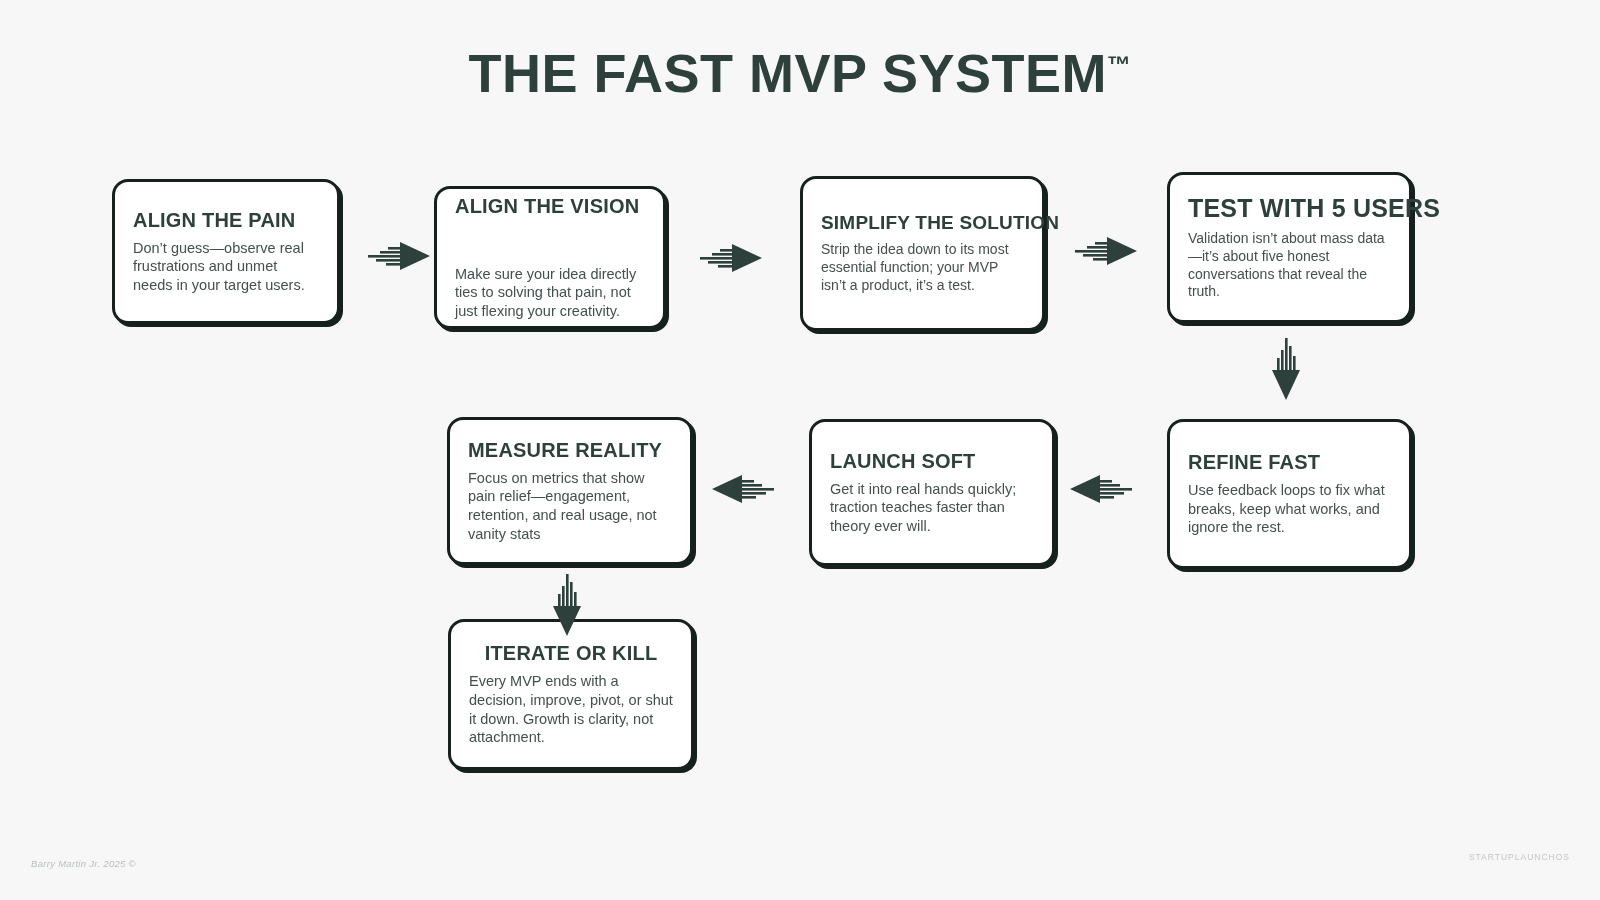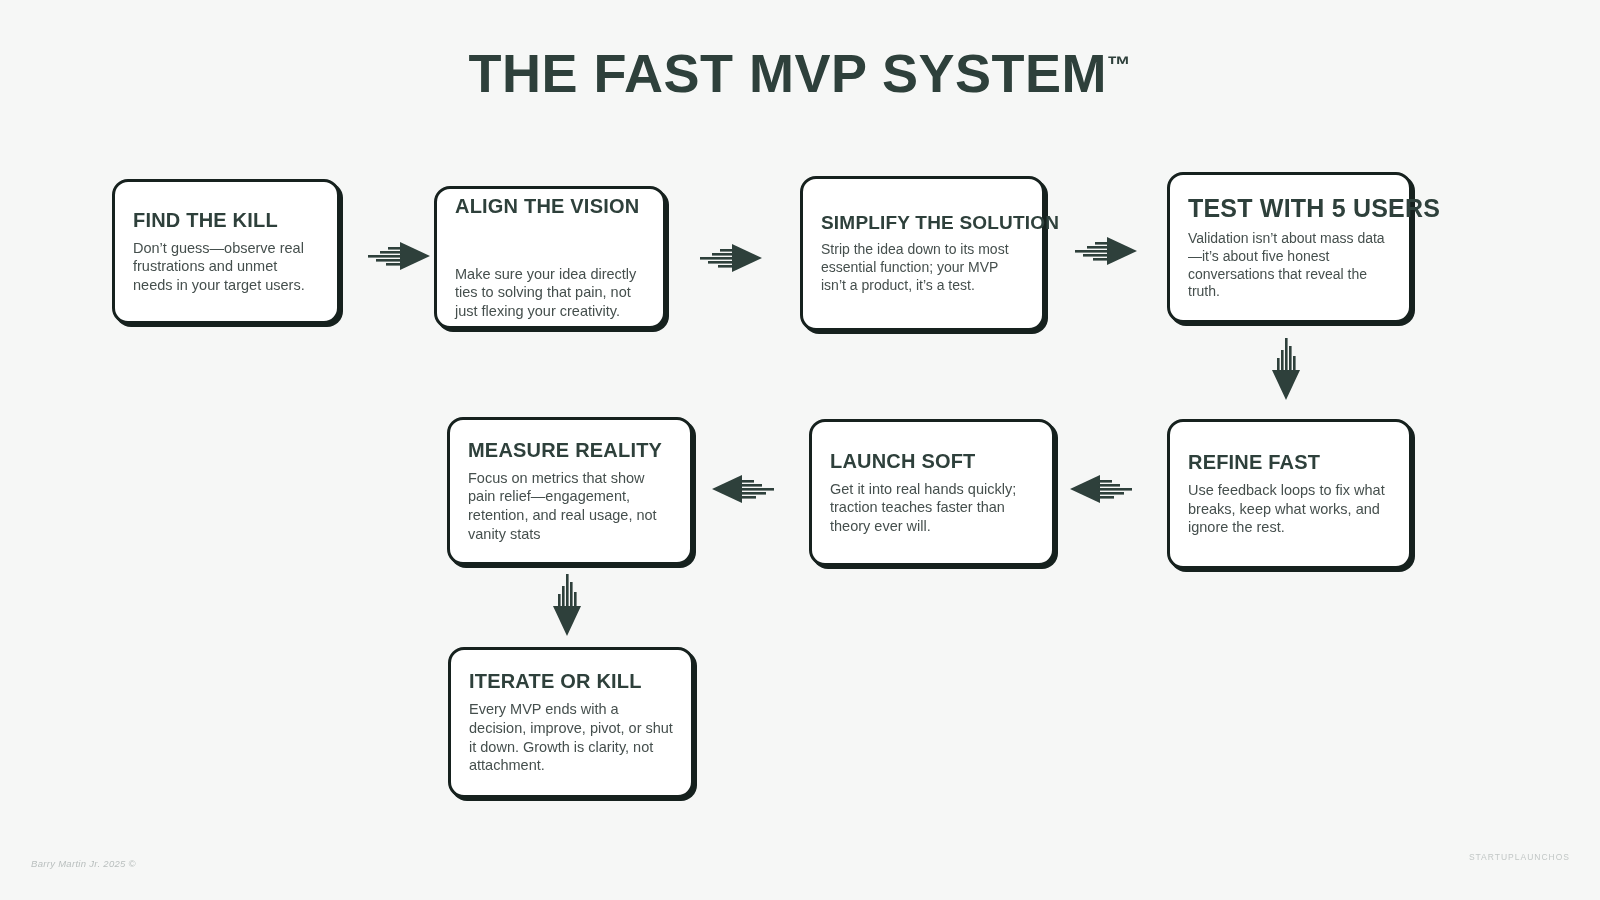--- a/index.html
+++ b/index.html
@@ -62,21 +62,21 @@
   }
 
   
   #card-find-the-pain      { left: 112px;  top: 179px; width: 228px; height: 145px; }
   #card-align-the-vision   { left: 434px;  top: 186px; width: 232px; height: 143px; gap: 40px; }
   #card-simplify-the-solution { left: 800px; top: 176px; width: 245px; height: 155px; }
   #card-test-with-5-users  { left: 1167px; top: 172px; width: 245px; height: 151px; }
   #card-refine-fast        { left: 1167px; top: 419px; width: 245px; height: 150px; }
   #card-launch-soft        { left: 809px;  top: 419px; width: 246px; height: 147px; }
   #card-measure-reality    { left: 447px;  top: 417px; width: 246px; height: 148px; }
-  #card-iterate-or-kill    { left: 448px;  top: 647px; width: 246px; height: 151px; }
+  #card-iterate-or-kill    { left: 448px;  top: 619px; width: 246px; height: 151px; align-items: center; }
 
   
   #card-simplify-the-solution .card-title { font-size: 19px; }
   #card-test-with-5-users .card-title { font-size: 25px; }
   #card-test-with-5-users .card-desc,
   #card-simplify-the-solution .card-desc { font-size: 14px; }
 
   
   .arrow {
     position: absolute;
@@ -112,21 +112,21 @@
   }
 </style>
 </head>
 <body>
 
 <div class="title">
   <span>THE FAST MVP SYSTEM</span><span class="tm">™</span>
 </div>
 
 <div class="card" id="card-find-the-pain">
-  <div class="card-title">FIND THE KILL</div>
+  <div class="card-title">ALIGN THE PAIN</div>
   <div class="card-desc">Don’t guess—observe real frustrations and unmet needs in your target users.</div>
 </div>
 
 <div class="card" id="card-align-the-vision">
   <div class="card-title">ALIGN THE VISION</div>
   <div class="card-desc">Make sure your idea directly ties to solving that pain, not just flexing your creativity.</div>
 </div>
 
 <div class="card" id="card-simplify-the-solution">
   <div class="card-title">SIMPLIFY THE SOLUTION</div>

